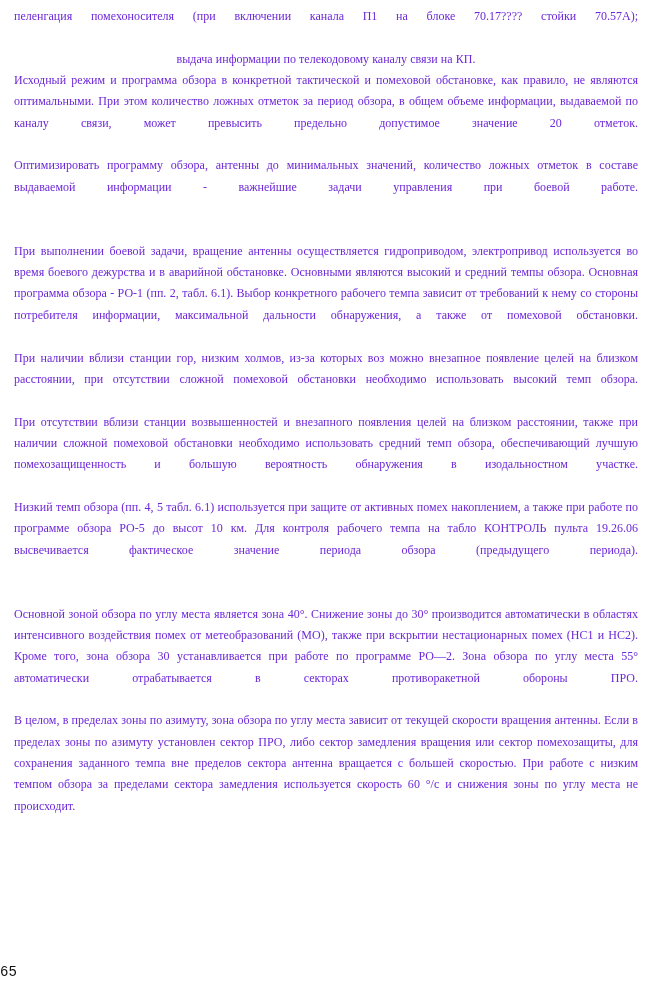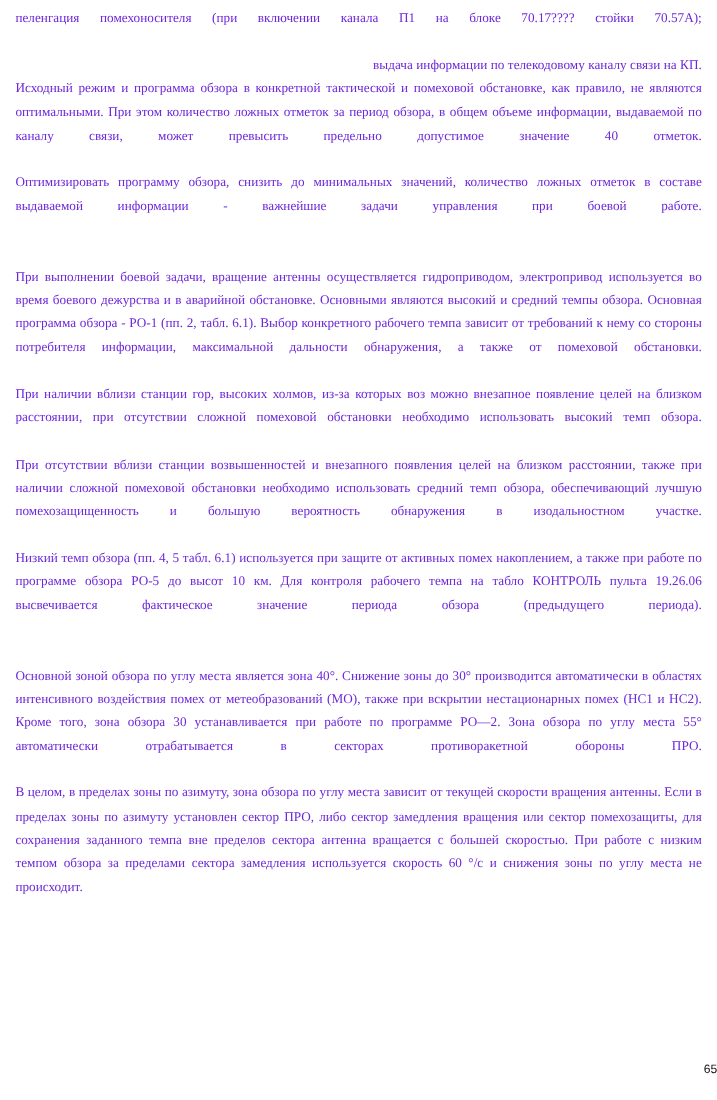--- a/index.html
+++ b/index.html
@@ -38,51 +38,51 @@
     letter-spacing: 0.01px;
     word-spacing: 0.1px;
   }
   
   p.para::after {
     content: "";
     display: inline-block;
     width: 100%;
   }
   p.para.nojust {
-    text-align: right;
+    text-align: center;
   }
   p.para.nojust::after { content: none; }
   .gap {
     height: 21.35px;
   }
   #page-number {
     position: absolute;
     left: 0;
     top: 962px;
     width: 652px;
-    text-align: right;
-    font-size: 11px;
+    text-align: left;
+    font-size: 14px;
     line-height: 20px;
-    font-family: Liberation Sans, sans-serif;
+    font-family: Liberation Mono, monospace;
     color: #101010;
   }
 </style>
 </head>
 <body>
 
 <div id="page">
 
   <div id="text-column">
       <p class="para">пеленгация помехоносителя (при включении канала П1 на блоке 70.17???? стойки 70.57А);</p>
       <p class="para nojust">выдача информации по телекодовому каналу связи на КП.</p>
-      <p class="para">Исходный режим и программа обзора в конкретной тактической и помеховой обстановке, как правило, не являются оптимальными. При этом количество ложных отметок за период обзора, в общем объеме информации, выдаваемой по каналу связи, может превысить предельно допустимое значение 40 отметок.</p>
-      <p class="para">Оптимизировать программу обзора, снизить до минимальных значений, количество ложных отметок в составе выдаваемой информации - важнейшие задачи управления при боевой работе.</p>
+      <p class="para">Исходный режим и программа обзора в конкретной тактической и помеховой обстановке, как правило, не являются оптимальными. При этом количество ложных отметок за период обзора, в общем объеме информации, выдаваемой по каналу связи, может превысить предельно допустимое значение 20 отметок.</p>
+      <p class="para">Оптимизировать программу обзора, антенны до минимальных значений, количество ложных отметок в составе выдаваемой информации - важнейшие задачи управления при боевой работе.</p>
       <div class="gap"></div>
       <p class="para">При выполнении боевой задачи, вращение антенны осуществляется гидроприводом, электропривод используется во время боевого дежурства и в аварийной обстановке. Основными являются высокий и средний темпы обзора. Основная программа обзора - РО-1 (пп. 2, табл. 6.1). Выбор конкретного рабочего темпа зависит от требований к нему со стороны потребителя информации, максимальной дальности обнаружения, а также от помеховой обстановки.</p>
-      <p class="para">При наличии вблизи станции гор, высоких холмов, из-за которых воз можно внезапное появление целей на близком расстоянии, при отсутствии сложной помеховой обстановки необходимо использовать высокий темп обзора.</p>
+      <p class="para">При наличии вблизи станции гор, низким холмов, из-за которых воз можно внезапное появление целей на близком расстоянии, при отсутствии сложной помеховой обстановки необходимо использовать высокий темп обзора.</p>
       <p class="para">При отсутствии вблизи станции возвышенностей и внезапного появления целей на близком расстоянии, также при наличии сложной помеховой обстановки необходимо использовать средний темп обзора, обеспечивающий лучшую помехозащищенность и большую вероятность обнаружения в изодальностном участке.</p>
       <p class="para">Низкий темп обзора (пп. 4, 5 табл. 6.1) используется при защите от активных помех накоплением, а также при работе по программе обзора РО-5 до высот 10 км. Для контроля рабочего темпа на табло КОНТРОЛЬ пульта 19.26.06 высвечивается фактическое значение периода обзора (предыдущего периода).</p>
       <div class="gap"></div>
       <p class="para">Основной зоной обзора по углу места является зона 40°. Снижение зоны до 30° производится автоматически в областях интенсивного воздействия помех от метеобразований (МО), также при вскрытии нестационарных помех (НС1 и НС2). Кроме того, зона обзора 30 устанавливается при работе по программе РО—2. Зона обзора по углу места 55° автоматически отрабатывается в секторах противоракетной обороны ПРО.</p>
       <p class="para">В целом, в пределах зоны по азимуту, зона обзора по углу места зависит от текущей скорости вращения антенны. Если в пределах зоны по азимуту установлен сектор ПРО, либо сектор замедления вращения или сектор помехозащиты, для сохранения заданного темпа вне пределов сектора антенна вращается с большей скоростью. При работе с низким темпом обзора за пределами сектора замедления используется скорость 60 °/с и снижения зоны по углу места не происходит.</p>
     </div>
 
   <div id="page-number">65</div>
 
 </div>

